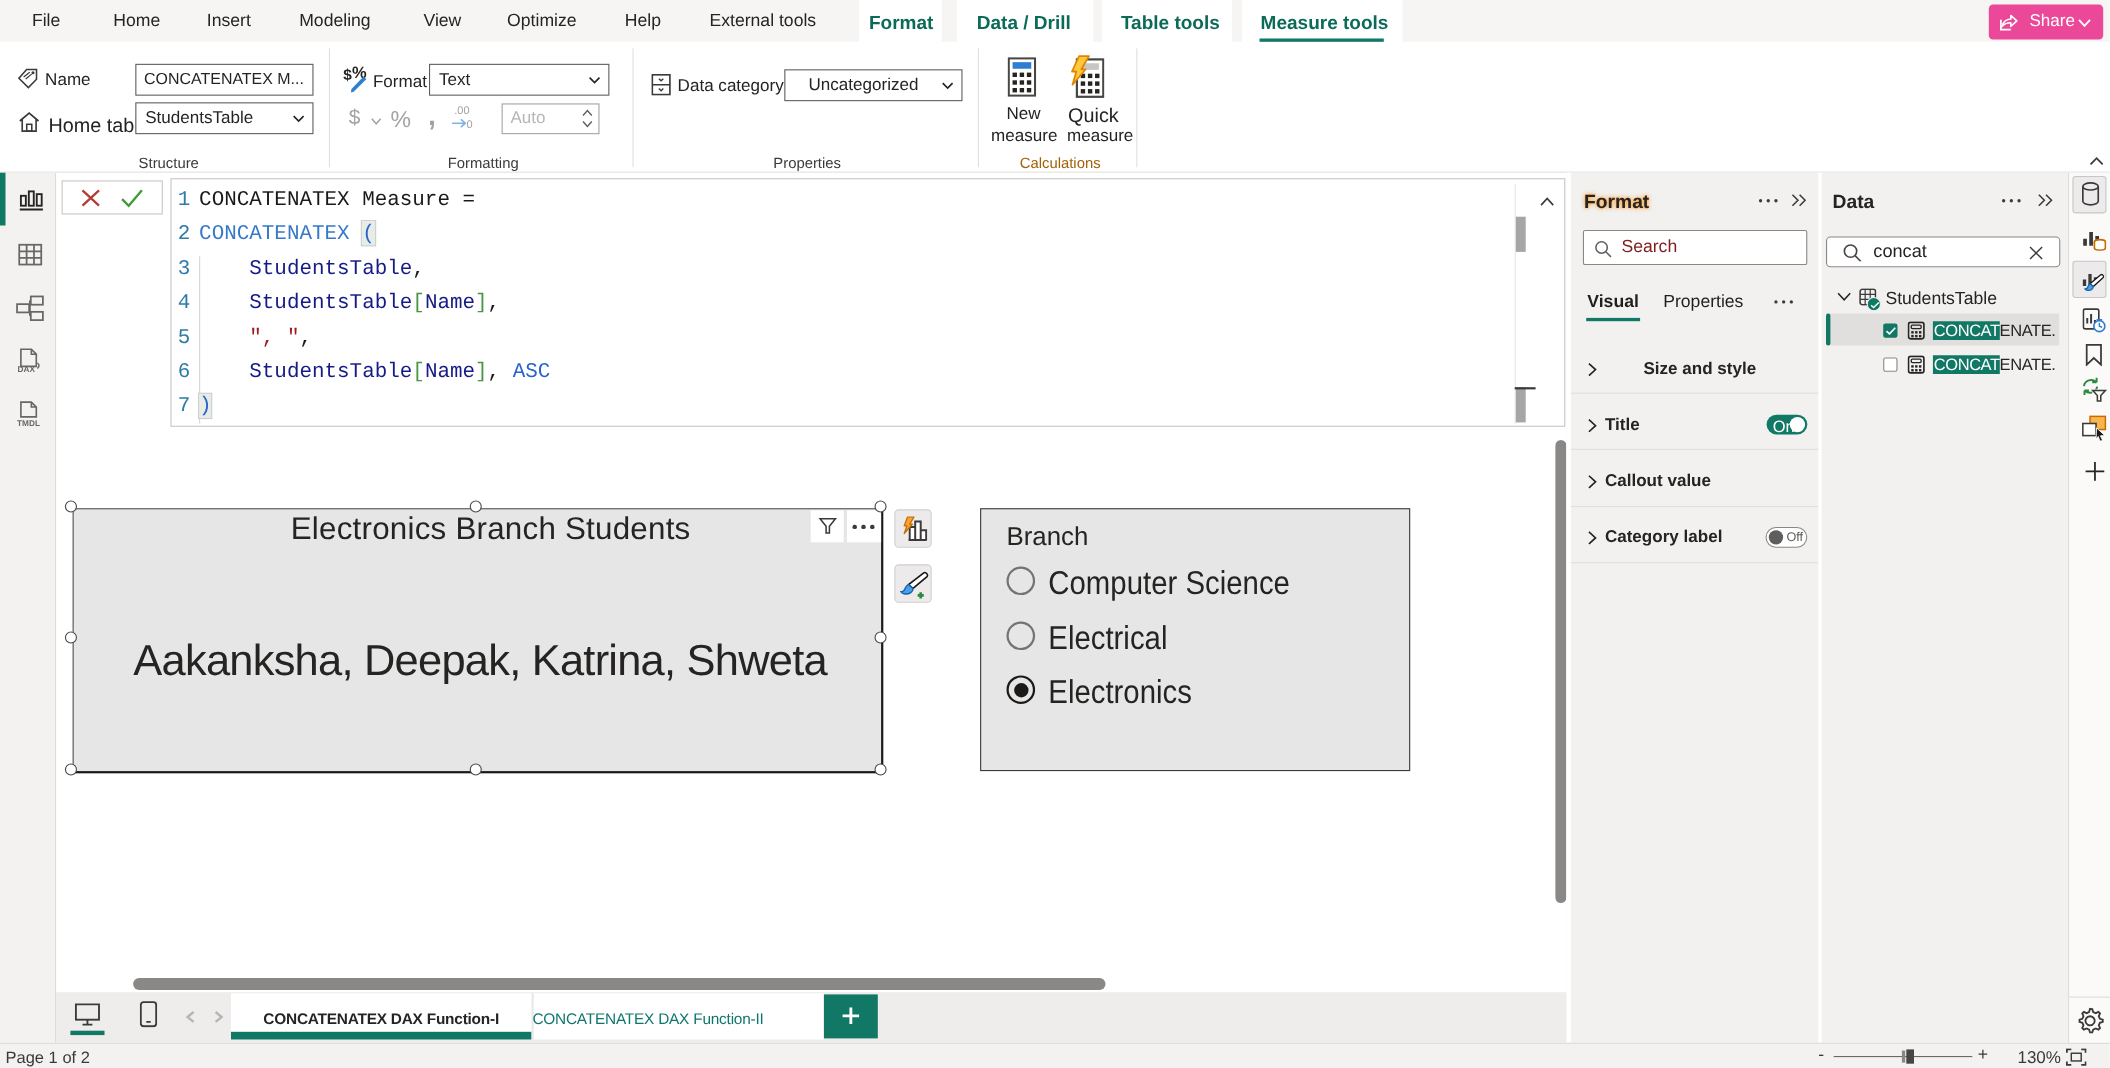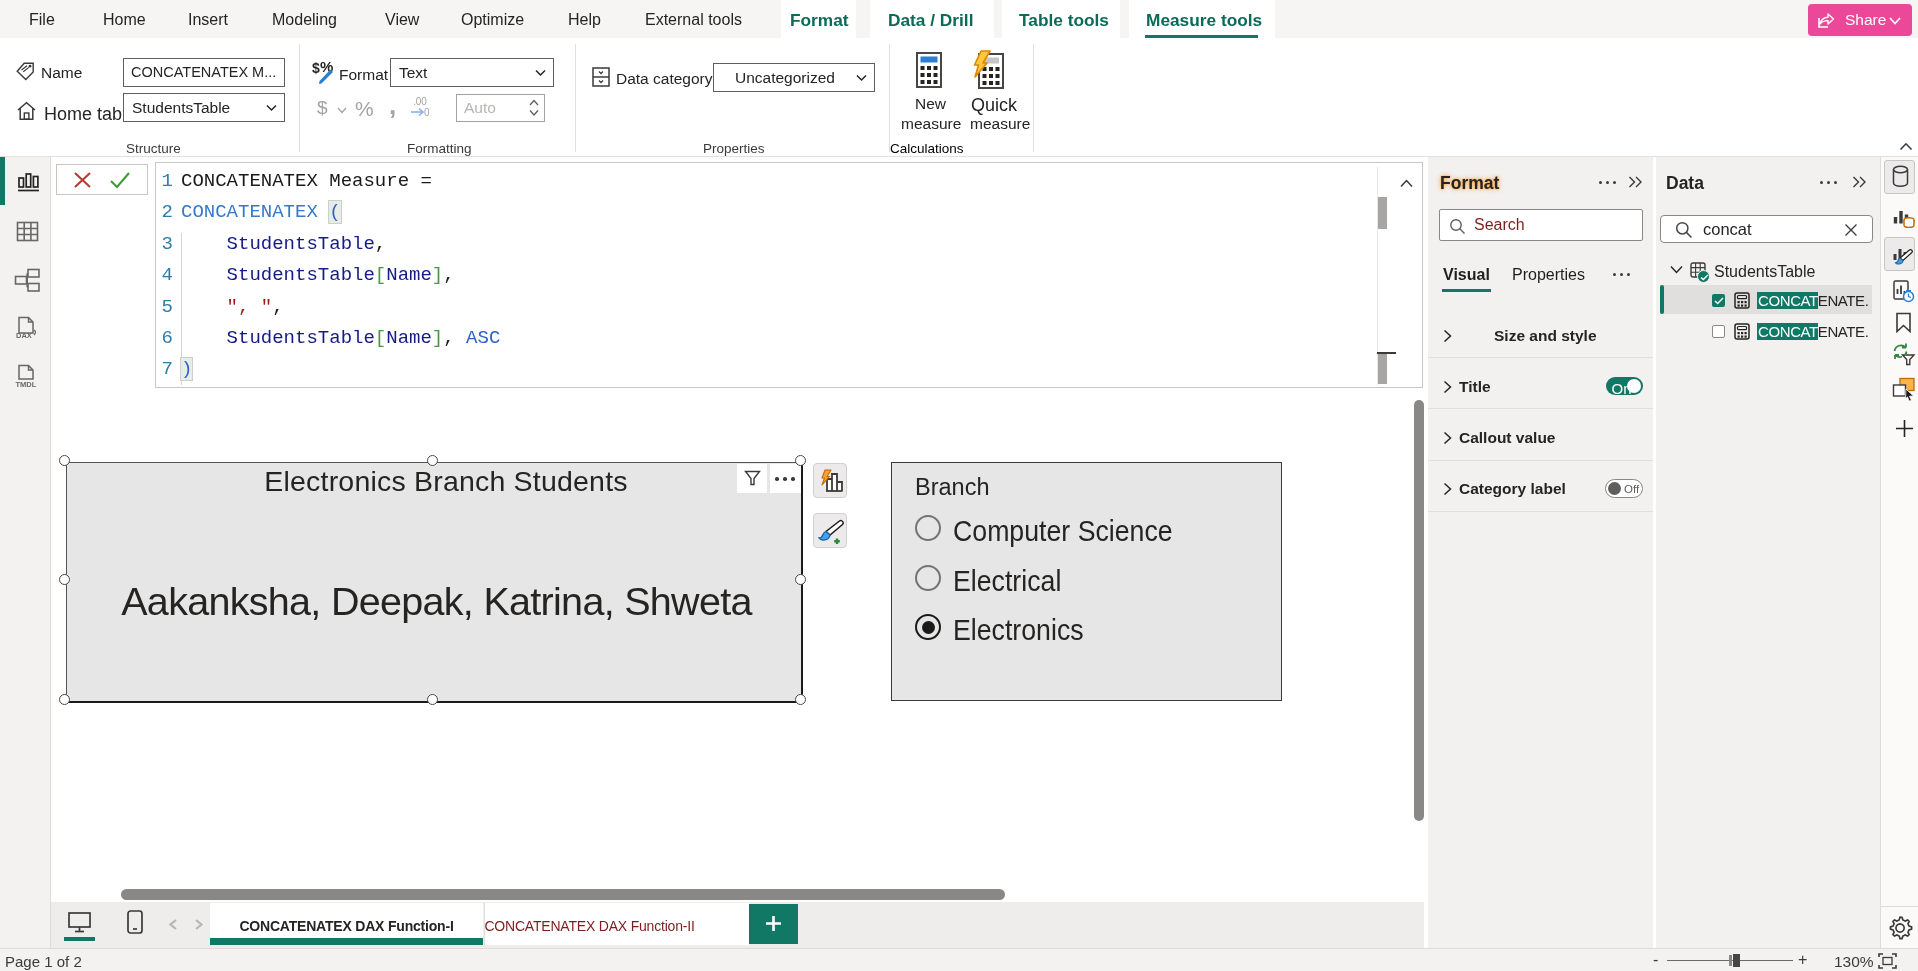--- a/index.html
+++ b/index.html
@@ -148,21 +148,21 @@
       <rect x="21" y="24" width="4" height="4"></rect>
       <rect x="27.5" y="24" width="4" height="4"></rect>
     <rect x="14.5" y="31" width="4" height="4"></rect>
       <rect x="21" y="31" width="4" height="4"></rect>
       <rect x="27.5" y="31" width="4" height="4"></rect>
   </g>
   <path d="M13 1 L22 1 L15 13 L19 13 L7 27 L10.5 15 L6.5 15 Z" fill="#ffc83d" stroke="#e08700" stroke-width="1.6" stroke-linejoin="round"></path>
 </svg>
 <span class="abs" style="left:971px;top:95px;font-size:18px;">Quick</span>
 <span class="abs" style="left:970px;top:115px;font-size:15.5px;">measure</span>
-<span class="abs" style="left:890px;top:141px;font-size:13.5px;color:#000000;">Calculations</span>
+<span class="abs" style="left:927px;top:141px;font-size:13.5px;color:#a16207;">Calculations</span>
 
 <svg class="abs" style="left:1899px;top:142px;" width="14" height="9" viewBox="0 0 14 9">
     <path d="M1.5 7.5 L7 1.8 L12.5 7.5" fill="none" stroke="#3b3a39" stroke-width="1.6"></path>
   </svg>
 
 <div class="abs" style="left:0;top:157px;width:51px;height:791px;background:#f3f2f1;border-right:1px solid #dedcda;"></div>
 <div class="abs" style="left:0;top:157px;width:5px;height:48px;background:#117865;"></div>
 <svg class="abs" style="left:17px;top:170px;" width="23" height="23" viewBox="0 0 23 23">
   <rect x="2" y="8" width="4.5" height="9" fill="none" stroke="#252423" stroke-width="1.7"></rect>
   <rect x="9.2" y="4" width="4.5" height="13" fill="none" stroke="#252423" stroke-width="1.7"></rect>
@@ -462,21 +462,21 @@
 <svg class="abs" style="left:169px;top:919px;" width="8" height="11" viewBox="0 0 8 11">
     <path d="M7 1 L1.5 5.5 L7 10" fill="none" stroke="#b8b6b4" stroke-width="2.2"></path>
   </svg>
 <svg class="abs" style="left:195px;top:919px;" width="8" height="11" viewBox="0 0 8 11">
     <path d="M1 1 L6.5 5.5 L1 10" fill="none" stroke="#b8b6b4" stroke-width="2.2"></path>
   </svg>
 <div class="abs" style="left:210px;top:903px;width:273px;height:42px;background:#fff;"></div>
 <div class="abs" style="left:210px;top:938px;width:273px;height:7px;background:#117865;"></div>
 <div class="abs" style="left:210px;top:909px;width:273px;height:35px;font-size:14px;letter-spacing:-0.2px;font-weight:700;color:#252423;text-align:center;line-height:35px;">CONCATENATEX DAX Function-I</div>
 <div class="abs" style="left:484px;top:903px;width:265px;height:42px;background:#fff;border-left:1px solid #e1dfdd;"></div>
-<div class="abs" style="left:484px;top:909px;width:211px;height:35px;font-size:14px;letter-spacing:-0.2px;color:#7f1d1d;text-align:center;line-height:35px;">CONCATENATEX DAX Function-II</div>
+<div class="abs" style="left:484px;top:909px;width:211px;height:35px;font-size:14px;letter-spacing:-0.2px;color:#0f766e;text-align:left;line-height:35px;">CONCATENATEX DAX Function-II</div>
 <div class="abs" style="left:749px;top:904px;width:49px;height:40px;background:#117865;"></div>
 <svg class="abs" style="left:765px;top:915px;" width="17" height="17" viewBox="0 0 17 17">
     <path d="M8.5 1 L8.5 16 M1 8.5 L16 8.5" stroke="#fff" stroke-width="2.6"></path>
   </svg>
 
 <div class="abs" style="left:0;top:948px;width:1918px;height:23px;background:#f3f2f1;border-top:1px solid #dedcda;"></div>
 <span class="abs" style="left:5px;top:953px;font-size:15px;color:#3b3a39;">Page 1 of 2</span>
 <span class="abs" style="left:1653px;top:951px;font-size:16px;color:#3b3a39;">-</span>
 <div class="abs" style="left:1667px;top:960px;width:126px;height:1px;background:#6b6966;"></div>
 <div class="abs" style="left:1729px;top:955px;width:3px;height:11px;background:#8a8886;"></div>

